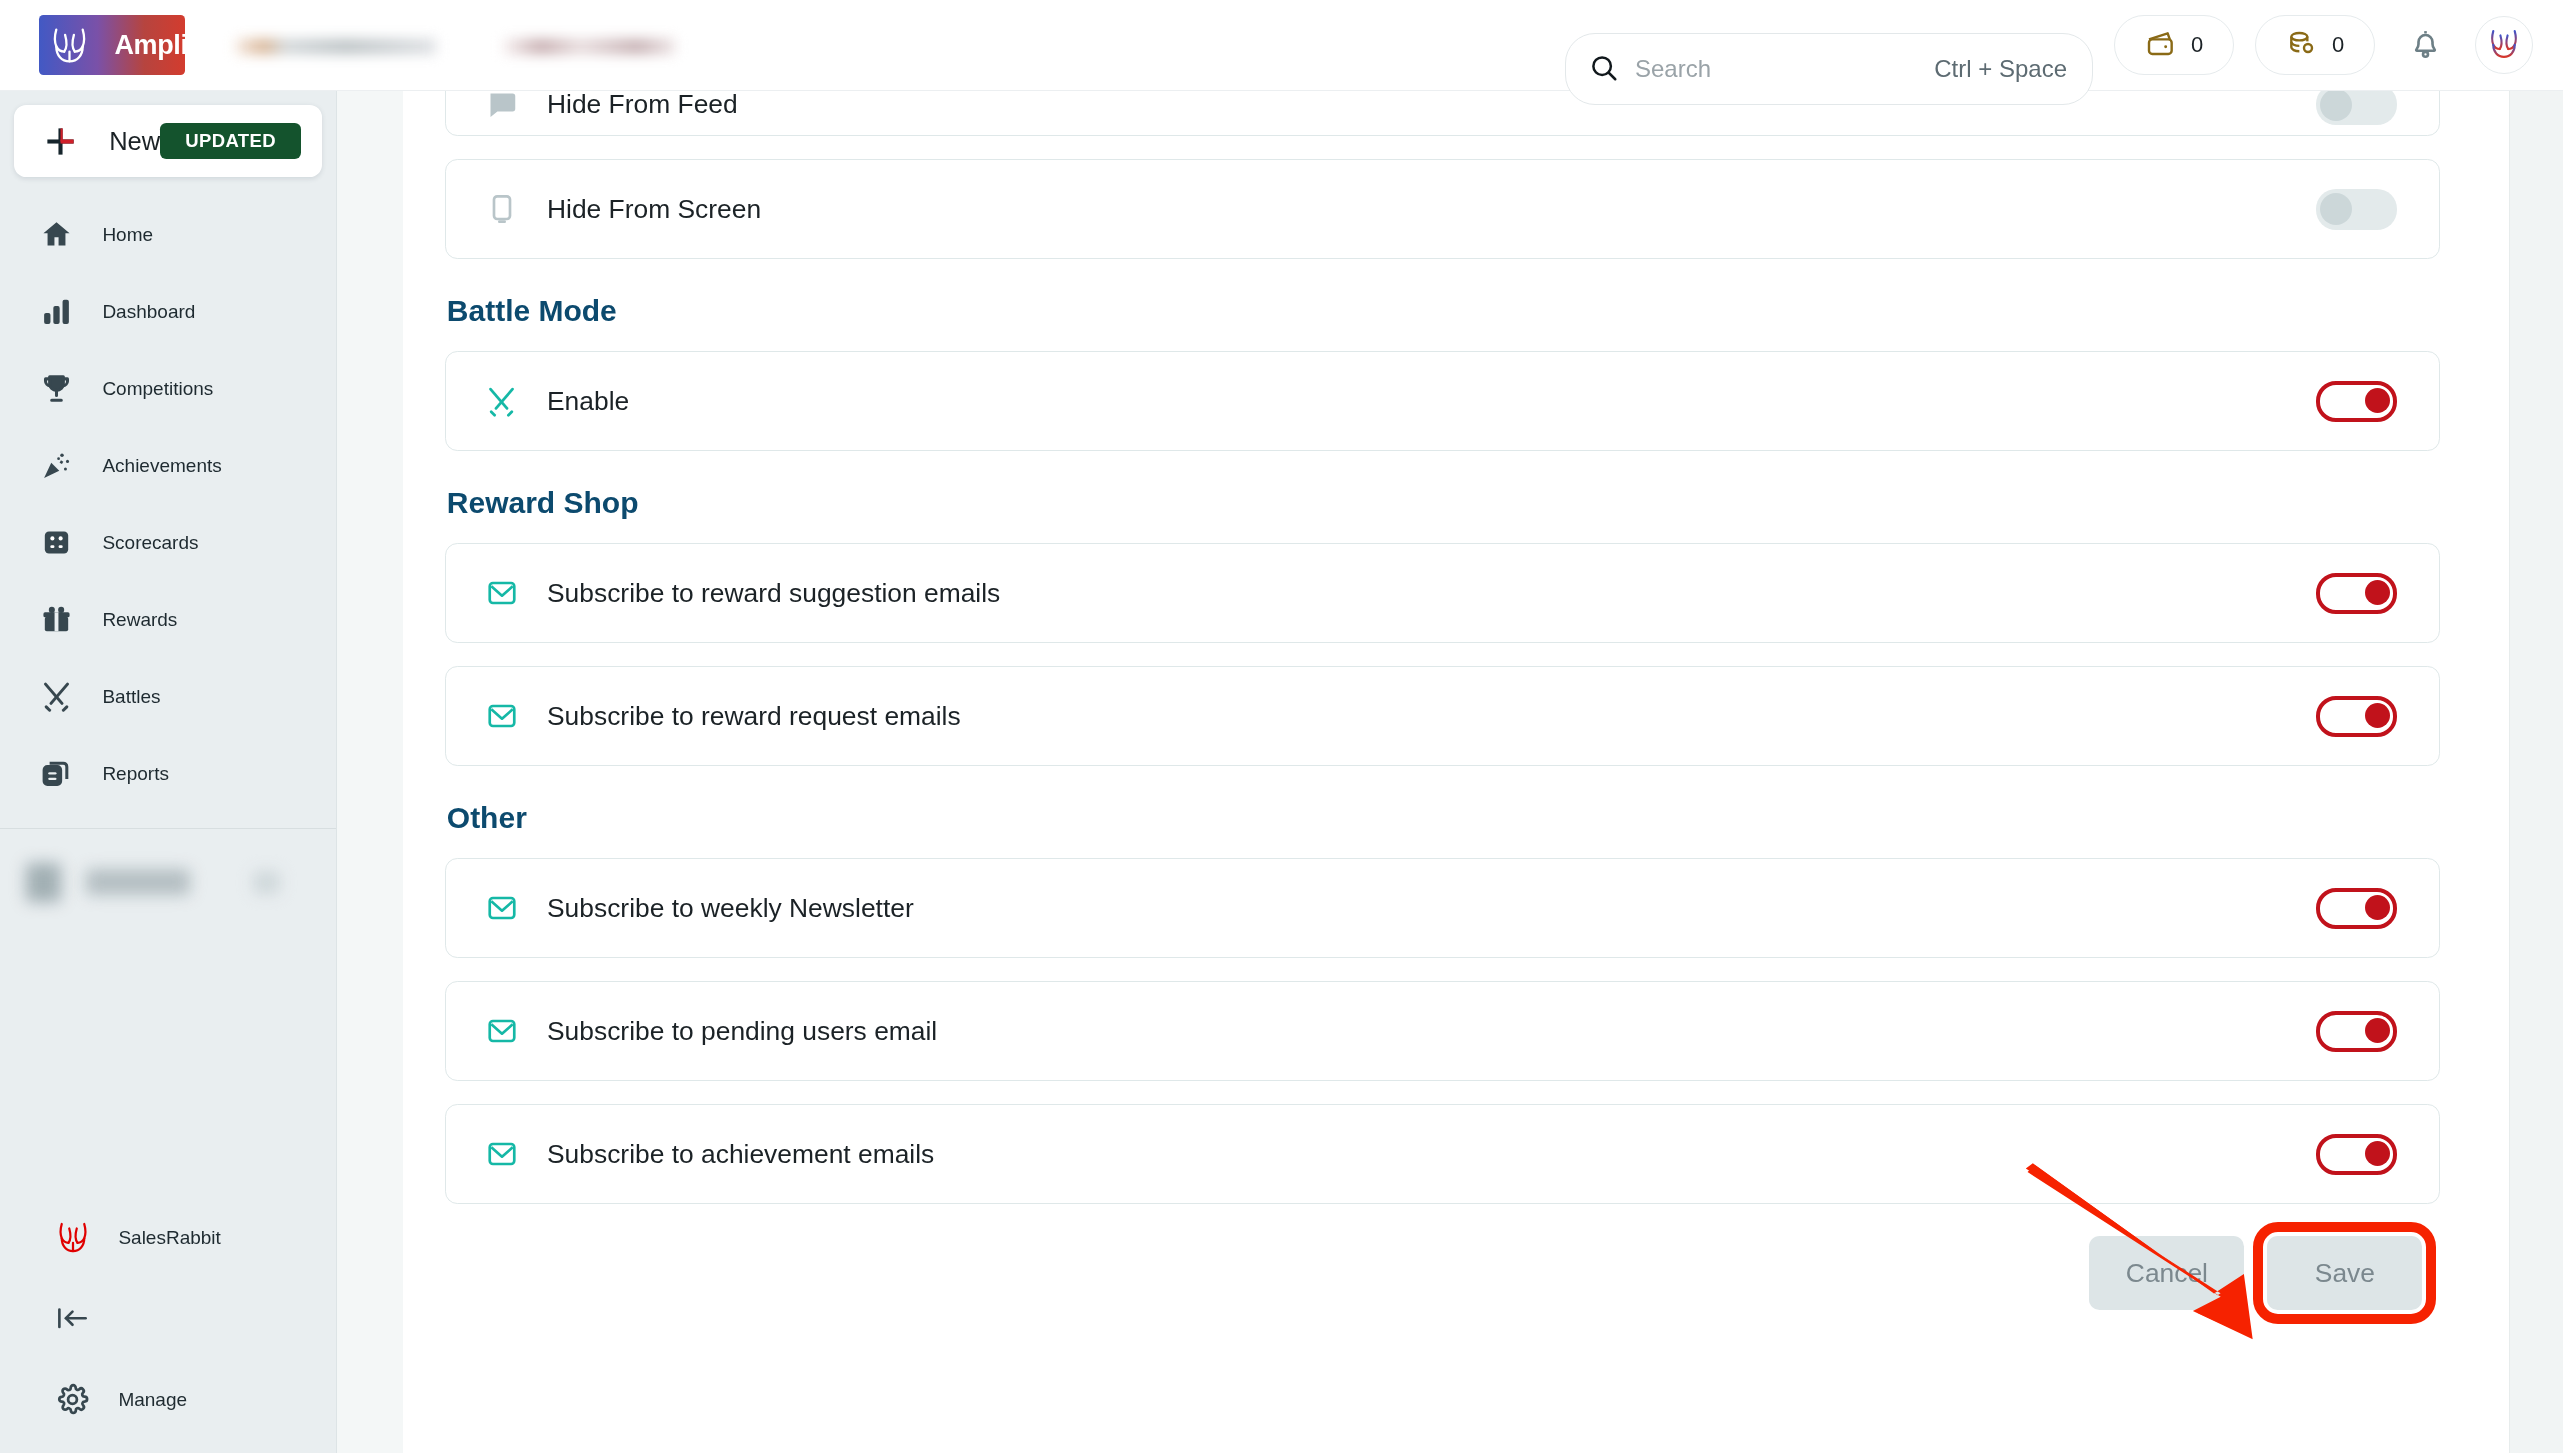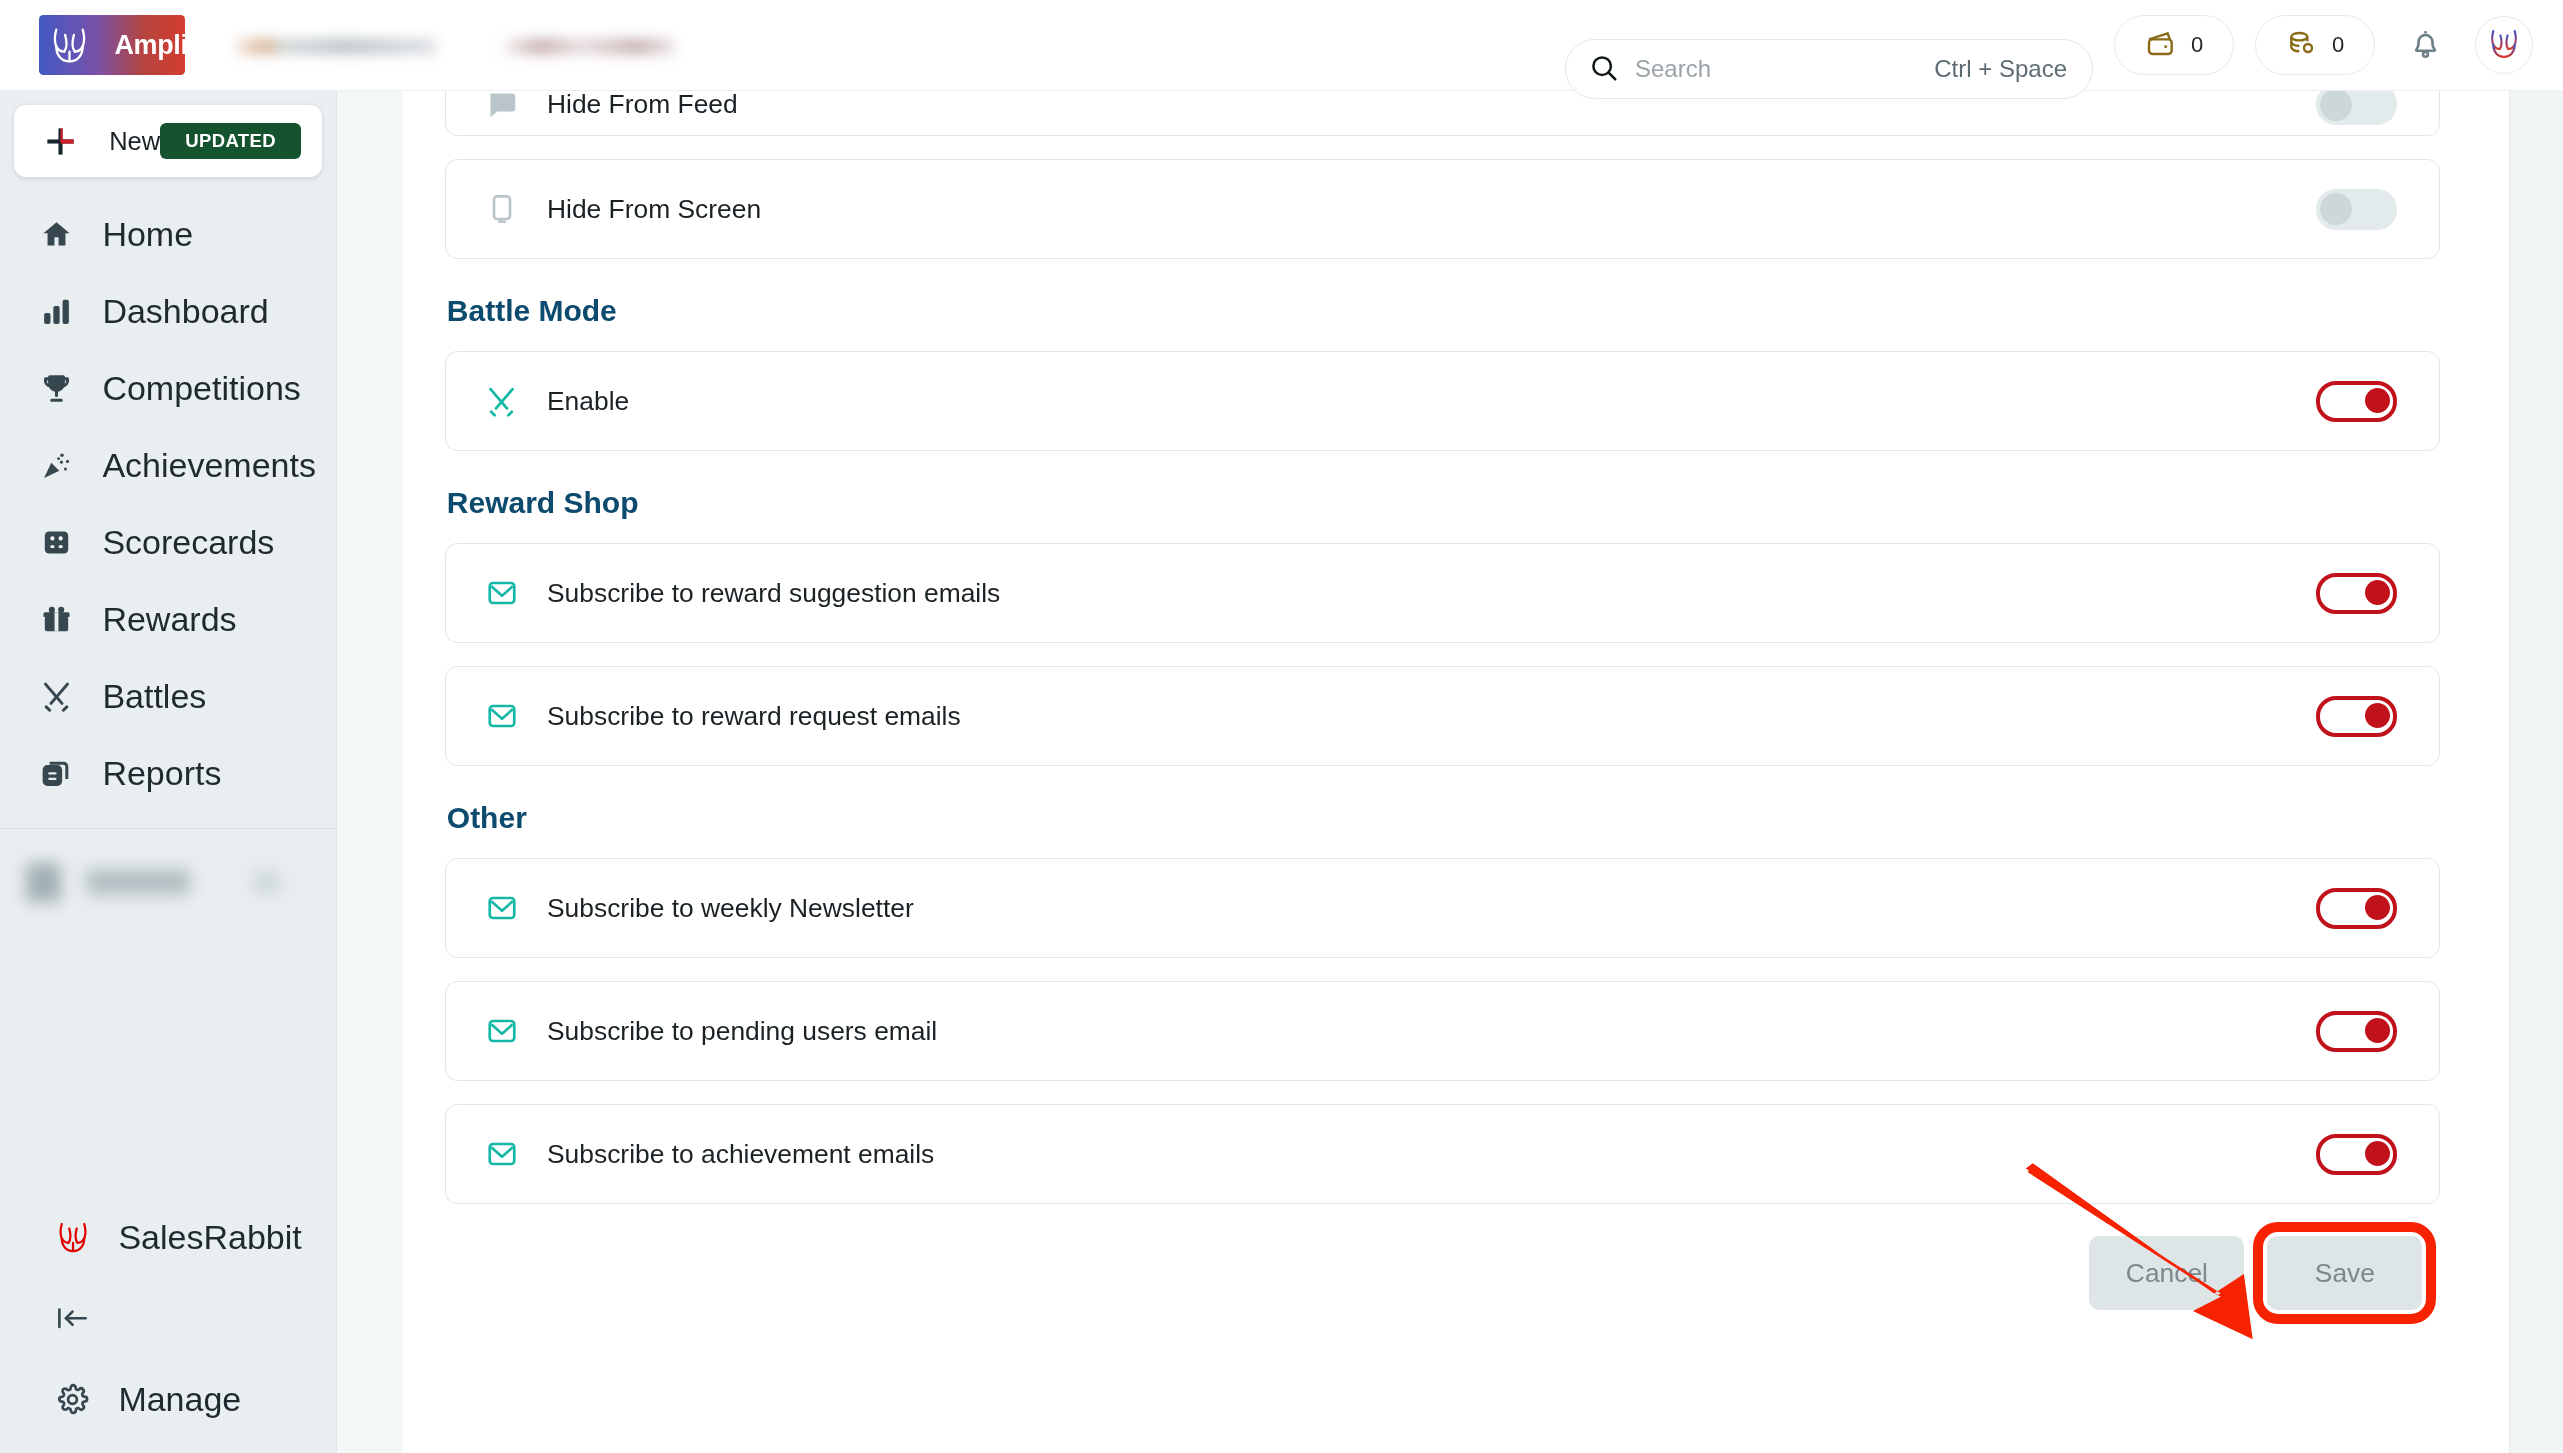--- a/index.html
+++ b/index.html
@@ -32,21 +32,21 @@
     position: absolute; left: 8%; top: 40%; width: 84%; height: 26%;
     background: linear-gradient(90deg,#f3e3d8,#cfa37c 14%,#c9cfd2 25%,#aeb6b9 55%,#d7dade 100%);
     filter: blur(6.2px); opacity: .85;
   }
   .redtab.t2 .blurbar {
     background: linear-gradient(90deg,#f7efef,#b99a9d 22%,#e3d5d6 45%,#b99ea1 78%,#eadfe0 100%);
   }
 
   .topright { margin-left: auto; display: flex; align-items: center; gap: 21px; padding-right: 30px; }
   .searchbox {
-    width: 528px; height: 60px; border: 0.9px solid #e3e8ea; border-radius: 30px;
+    width: 528px; height: 72px; border: 0.9px solid #e3e8ea; border-radius: 30px;
     display: flex; align-items: center; padding: 0 25px 0 23px; background: #fff; margin-top: 48px;
   }
   .search-ph { margin-left: 16px; font-size: 24px; color: #9aa3a8; }
   .search-kbd { margin-left: auto; font-size: 24px; color: #5d6b72; }
 
   .pill {
     height: 60px; min-width: 120px; border: 0.9px solid #e6ebed; border-radius: 30px;
     display: flex; align-items: center; justify-content: center; gap: 14px; background: #fff;
   }
   .pill-num { font-size: 22px; color: #1b2226; font-weight: 500; }
@@ -74,21 +74,21 @@
   .new-label { font-size: 25.5px; color: #1b2226; margin-left: 30px; }
   .updated-badge {
     margin-left: auto; background: #14532d; color: #fff; font-size: 18.5px; font-weight: 700;
     padding: 7px 25px; border-radius: 6.2px; letter-spacing: 0.4px;
   }
   .nav { margin-top: 19.4px; }
   .nav-item {
     height: 77px; display: flex; align-items: center; padding-left: 37px; cursor: pointer;
   }
   .nav-icon { width: 39px; display: flex; align-items: center; justify-content: center; }
-  .nav-label { font-size: 34px; color: #1e2a30; margin-left: 26.4px; }
+  .nav-label { font-size: 19px; color: #1e2a30; margin-left: 26.4px; }
 
   .nav-sep { height: 0.9px; background: #d7dee0; margin-top: 16px; }
   .redacted-row { height: 106px; display: flex; align-items: center; padding-left: 26.4px; position: relative; }
   .rb { filter: blur(8px); opacity: .9; border-radius: 3.5px; }
   .rb.a { width: 35px; height: 39px; background: #9aa9ad; }
   .rb.b { width: 104px; height: 26.4px; background: #aeb9bd; margin-left: 25px; }
   .rb.c { width: 26.4px; height: 23px; background: #ccd5d8; margin-left: 63px; }
 
   .sidebar-bottom { margin-top: auto; padding-bottom: 16px; padding-left: 16px; }
   .collapse-row { height: 85px; display: flex; align-items: center; padding-left: 37px; }

